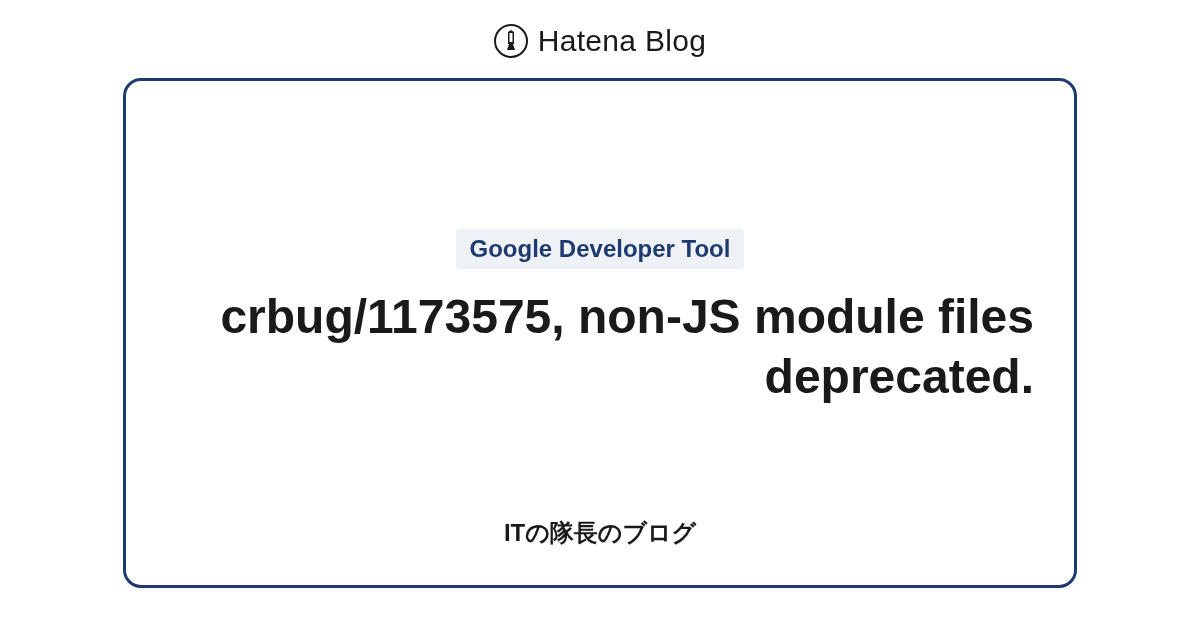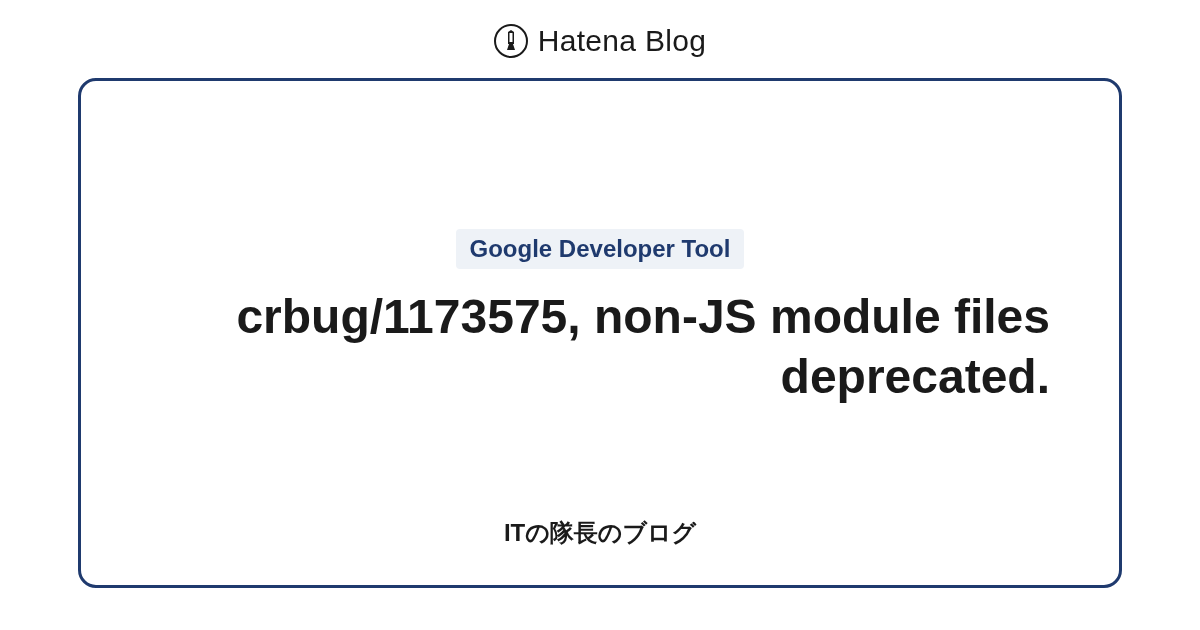--- a/index.html
+++ b/index.html
@@ -30,21 +30,21 @@
       align-items: center;
       justify-content: center;
     }
     .brand-text {
       font-size: 30px;
       font-weight: 500;
       color: #1a1a1a;
       letter-spacing: 0.3px;
     }
     .card {
-      width: 1044px;
+      width: 954px;
       height: 510px;
       border: 3px solid #1f3a6e;
       border-radius: 18px;
       display: flex;
       flex-direction: column;
       align-items: center;
       justify-content: center;
       position: relative;
       padding: 40px;
     }

